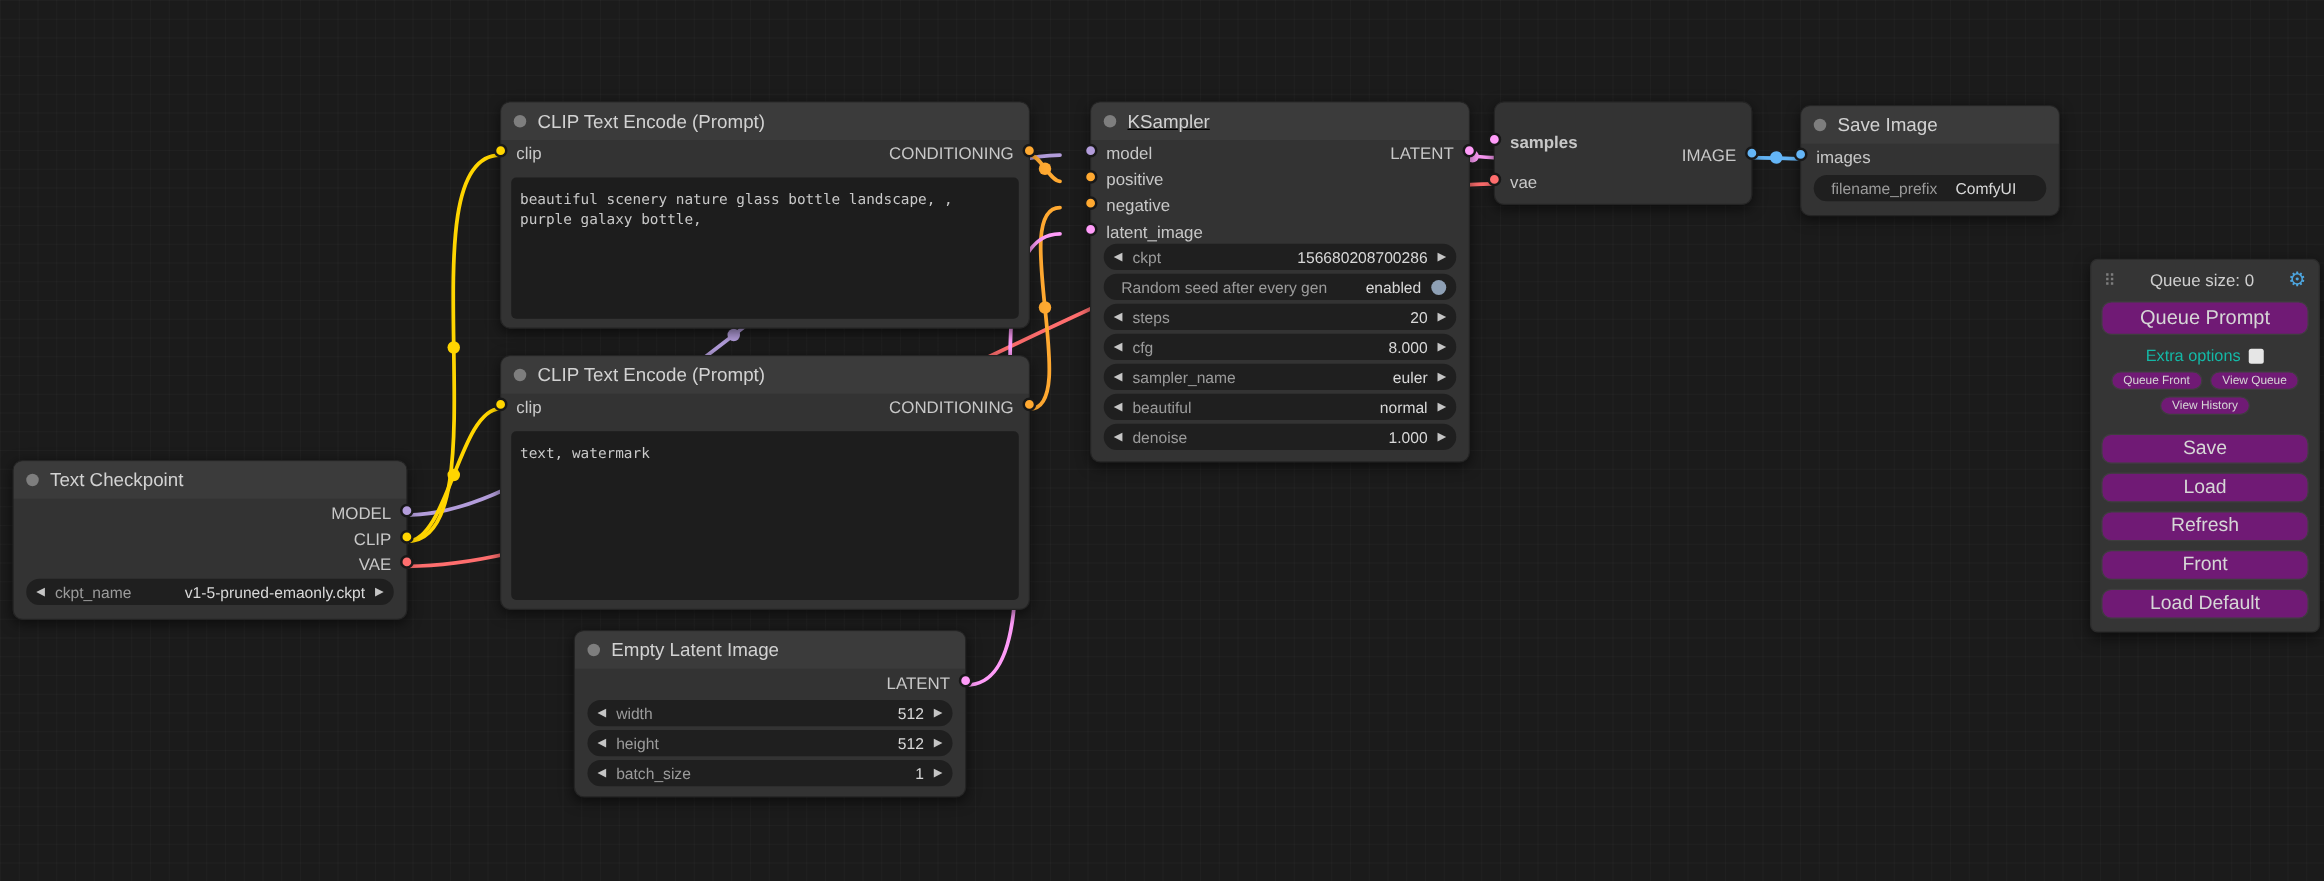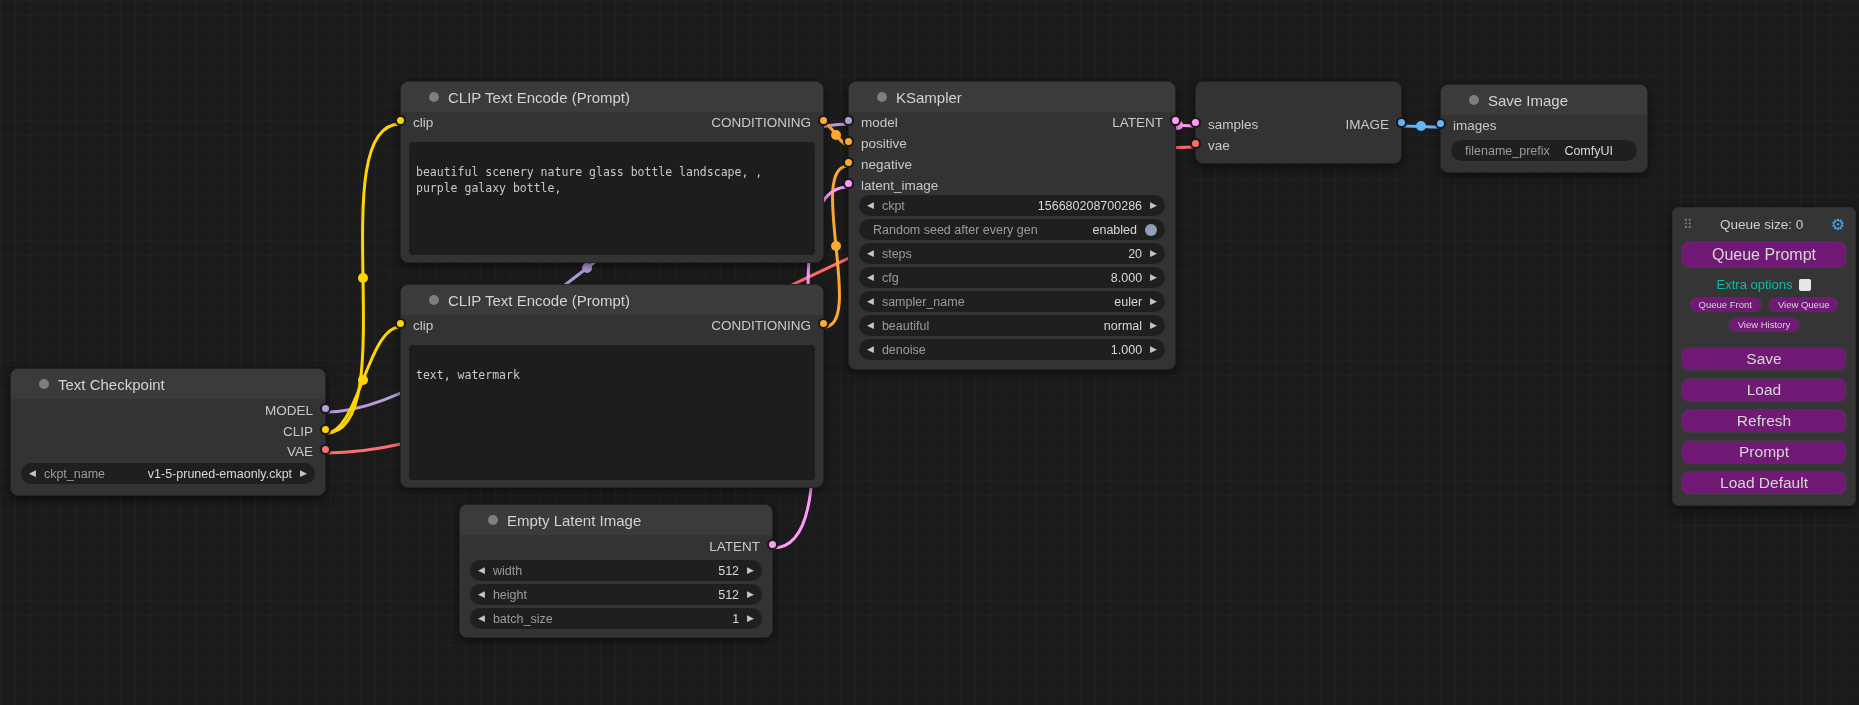--- a/index.html
+++ b/index.html
@@ -13,42 +13,42 @@
     font-family:"Liberation Sans", sans-serif;
     -webkit-font-smoothing:antialiased;
   }
   #links{position:absolute;left:0;top:0;z-index:1;}
   .node{
     position:absolute;background:#333;border:1px solid #242424;border-radius:8px;
     box-shadow:0 3px 10px rgba(0,0,0,.55);z-index:2;box-sizing:border-box;
   }
   .node-title{
     height:30px;background:#3b3b3b;border-radius:7px 7px 0 0;display:flex;align-items:center;
-    gap:9px;padding:0 28px;color:#d2d2d2;font-size:15px;
+    gap:9px;padding:0 10px;color:#d2d2d2;font-size:15px;
   }
   .collapse-dot{width:10px;height:10px;border-radius:50%;background:#7e7e7e;flex:0 0 auto;}
   .slot{position:absolute;height:20px;display:flex;gap:7px;}
   .slot.in{left:-6px;}
   .slot.out{right:-6px;flex-direction:row-reverse;}
   .slot-dot{width:11px;height:11px;border-radius:50%;border:2px solid #181818;box-sizing:border-box;flex:0 0 auto;}
   .slot-label{font-size:13.5px;color:#c8c8c8;white-space:nowrap;}
   .widget-stack{position:absolute;left:10px;right:10px;display:flex;flex-direction:column;gap:3px;}
   .widget{
     height:21px;background:#1f1f1f;border-radius:11px;display:flex;align-items:center;
     padding:0 8px;box-sizing:border-box;font-size:12.5px;
   }
   .warrow{color:#c5c5c5;font-size:9px;line-height:1;flex:0 0 auto;}
   .wlabel{color:#9b9b9b;margin-left:8px;white-space:nowrap;}
   .widget.noarrow .wlabel{margin-left:6px;}
   .wvalue{margin-left:auto;margin-right:8px;color:#d8d8d8;white-space:nowrap;}
   .widget.text-widget .wvalue{margin-right:16px;}
   .toggle-dot{width:12px;height:12px;border-radius:50%;flex:0 0 auto;}
   .prompt-box{
     position:absolute;left:8px;right:8px;background:#1d1d1d;border-radius:4px;
-    padding:22px 7px;box-sizing:border-box;overflow:hidden;
+    padding:9px 7px;box-sizing:border-box;overflow:hidden;
     font-family:"DejaVu Sans Mono", monospace;font-size:11.5px;color:#c9c9c9;line-height:1.4;
     white-space:pre-wrap;word-break:break-word;
   }
   
   .menu{
     position:absolute;left:1672px;top:207px;width:184px;background:#353535;
     border:1px solid #2b2b2b;border-radius:6px;box-shadow:0 4px 12px rgba(0,0,0,.55);
     padding:6px 8px 10px;box-sizing:border-box;z-index:3;display:flex;flex-direction:column;
   }
   .menu-header{display:flex;align-items:center;justify-content:space-between;color:#cfcfcf;font-size:13.5px;height:20px;padding:0 2px;}
@@ -177,21 +177,21 @@
     </div>
     <div class="widget">
       <span class="warrow">◀</span>
       <span class="wlabel">batch_size</span>
       <span class="wvalue">1</span>
       <span class="warrow">▶</span>
     </div>
   </div>
 </div>
 
-<div class="node" style="left:848px;top:81px;width:328px;height:289px;">
+<div class="node" style="left:872px;top:81px;width:304px;height:289px;text-decoration:underline;">
   <div class="node-title">
     <span class="collapse-dot"></span>
     <span>KSampler</span>
   </div>
   <div class="slot in" style="top:33px;">
     <span class="slot-dot" style="background: rgb(179, 157, 219);"></span>
     <span class="slot-label">model</span>
   </div>
   <div class="slot in" style="top:54px;">
     <span class="slot-dot" style="background: rgb(255, 169, 49);"></span>
@@ -248,21 +248,21 @@
     <div class="widget">
       <span class="warrow">◀</span>
       <span class="wlabel">denoise</span>
       <span class="wvalue">1.000</span>
       <span class="warrow">▶</span>
     </div>
   </div>
 </div>
 
 <div class="node" style="left:1195px;top:81px;width:207px;height:83px;">
-  <div class="slot in" style="top:35px;">
+  <div class="slot in" style="top:24px;font-weight:bold;">
     <span class="slot-dot" style="background: rgb(255, 156, 249);"></span>
     <span class="slot-label">samples</span>
   </div>
   <div class="slot in" style="top:56px;">
     <span class="slot-dot" style="background: rgb(255, 110, 110);"></span>
     <span class="slot-label">vae</span>
   </div>
   <div class="slot out" style="top:35px;">
     <span class="slot-dot" style="background: rgb(100, 181, 246);"></span>
     <span class="slot-label">IMAGE</span>
@@ -300,15 +300,15 @@
   <div class="pill-row">
     <button class="btn pill">Queue Front</button>
     <button class="btn pill">View Queue</button>
   </div>
   <div class="pill-row">
     <button class="btn pill">View History</button>
   </div>
   <button class="btn action first">Save</button>
   <button class="btn action">Load</button>
   <button class="btn action">Refresh</button>
-  <button class="btn action">Prompt</button>
+  <button class="btn action">Front</button>
   <button class="btn action">Load Default</button>
 </div>
 
 </body></html>

